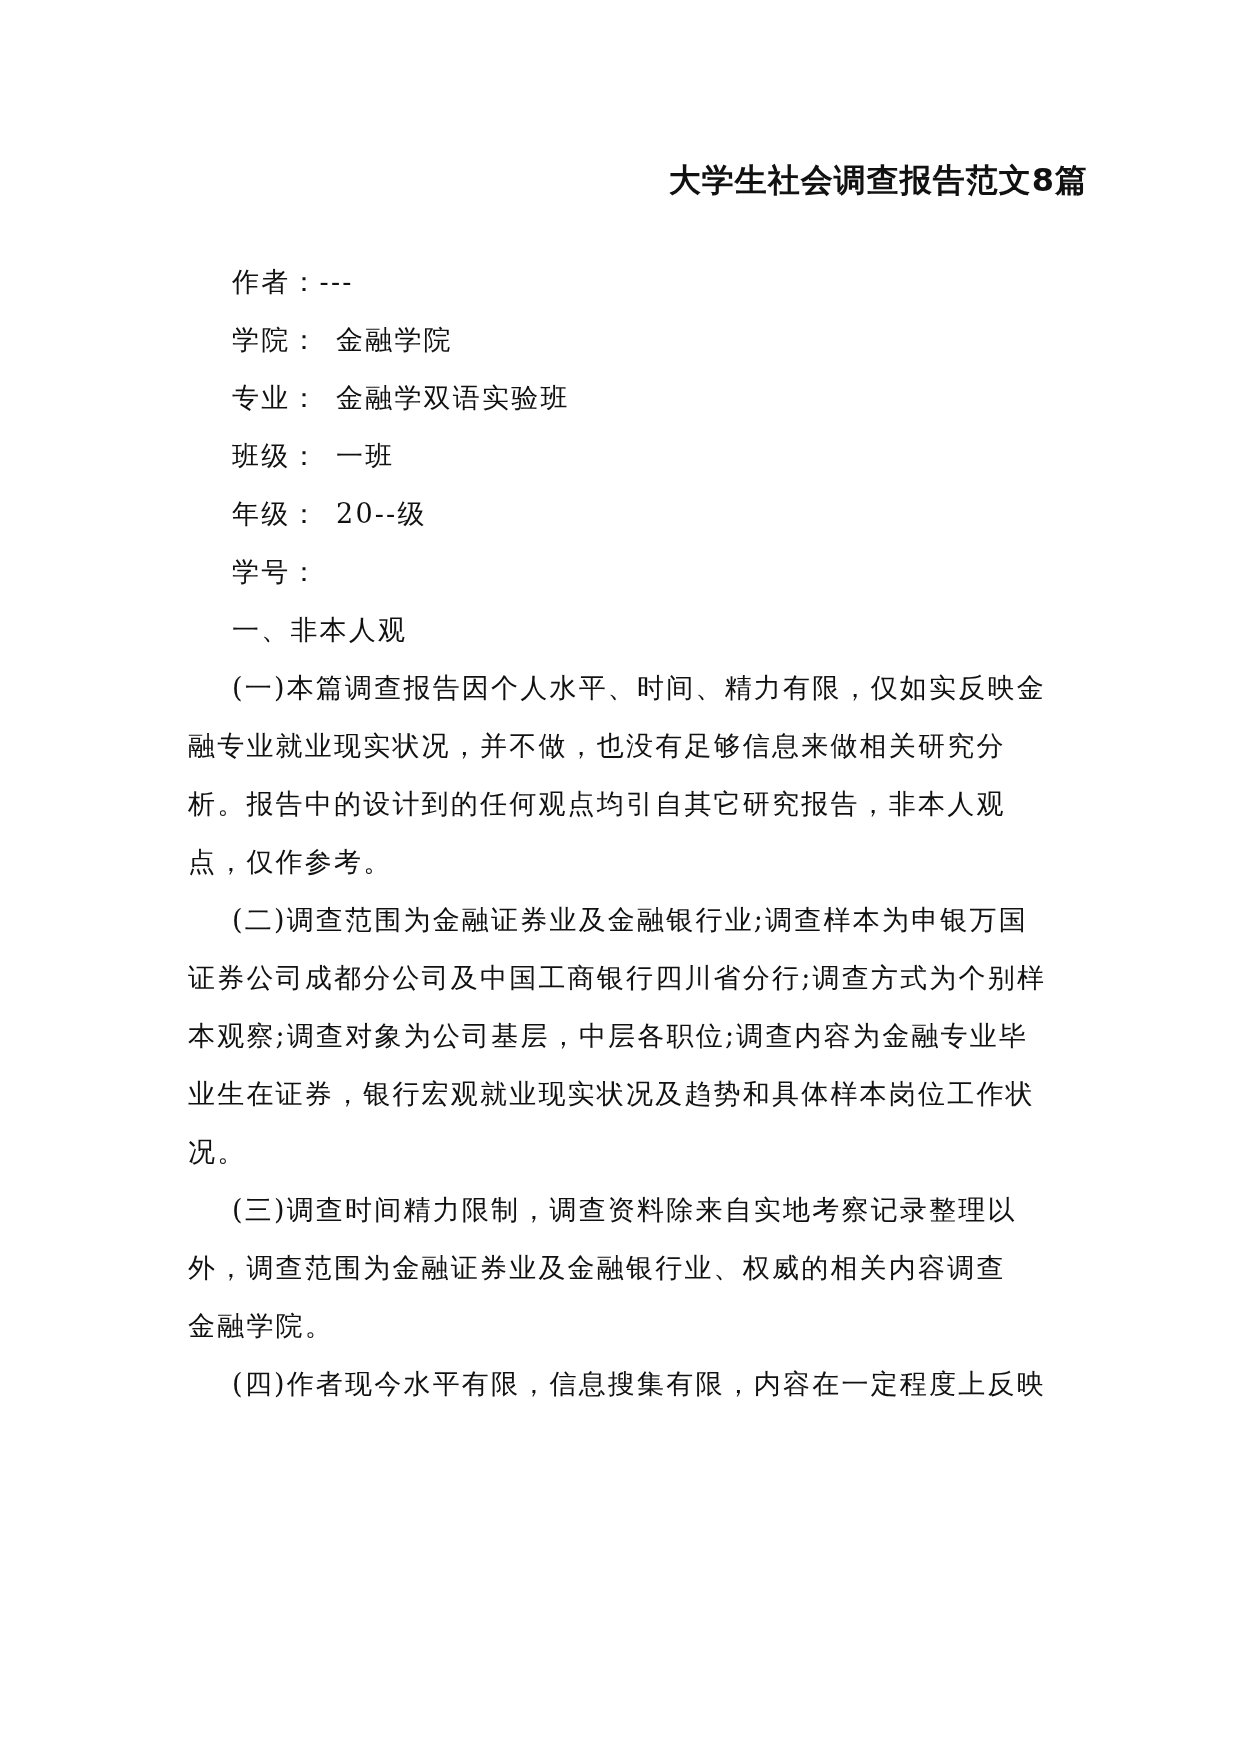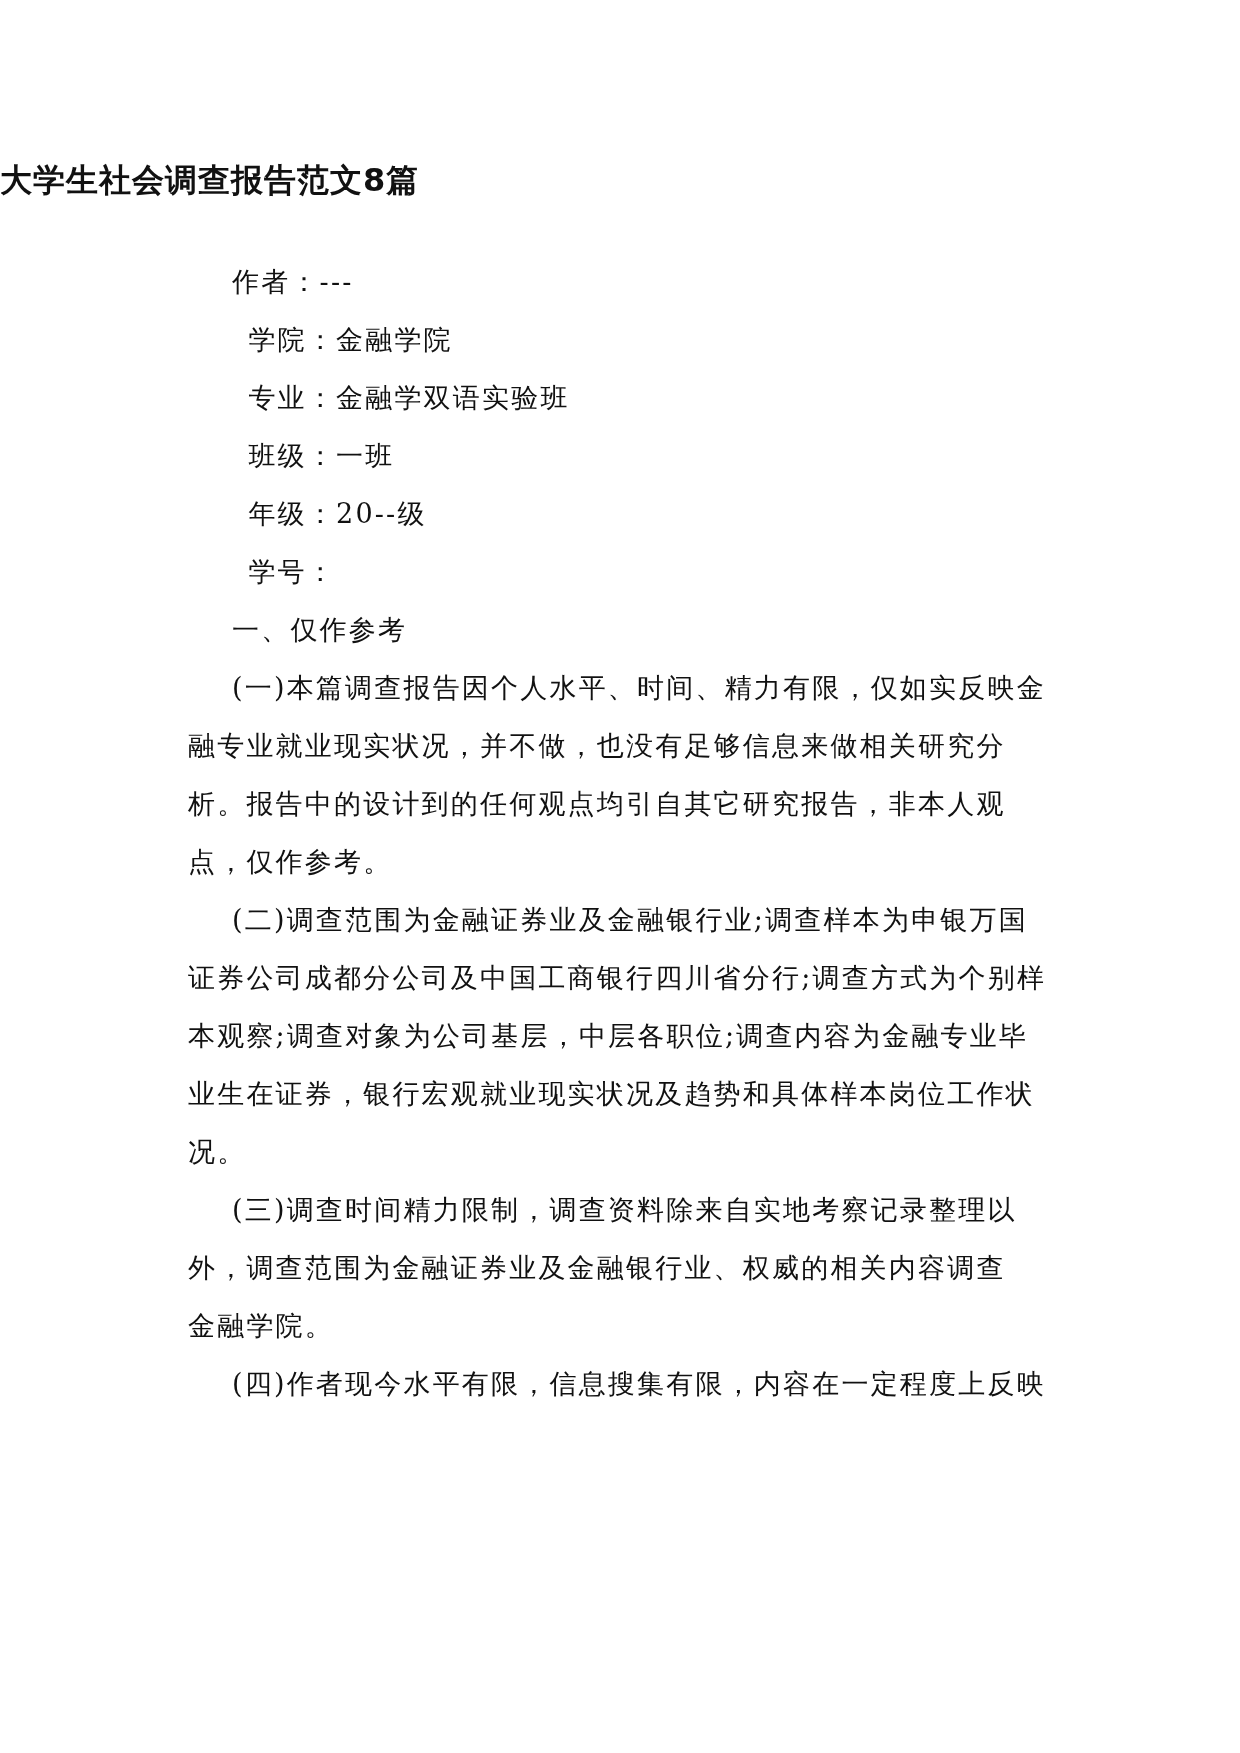--- a/index.html
+++ b/index.html
@@ -17,39 +17,39 @@
     }
     .page {
       position: absolute;
       left: 0; top: 0;
       width: 1240px;
       height: 1753px;
       background: #ffffff;
     }
     .title {
       position: absolute;
-      left: 0;
+      left: 16px;
       width: 1072px;
       top: 158px;
-      text-align: left;
+      text-align: right;
       font-family: "DejaVu Sans", "Liberation Sans", sans-serif;
       font-weight: bold;
       font-size: 32px;
       line-height: 44px;
       letter-spacing: 1px;
     }
     .line {
       position: absolute;
       left: 188px;
       font-size: 27px;
       line-height: 40px;
       white-space: nowrap;
       letter-spacing: 2.2px;
     }
-    .indent { left: 232px; text-align: right; }
+    .indent { left: 232px; }
     .field-label { display: inline-block; width: 104px; }
     .field-value { display: inline-block; }
   </style>
 </head>
 <body>
 
 <div class="page">
 
   <div class="title">大学生社会调查报告范文8篇</div>
 
@@ -71,21 +71,21 @@
   </div>
 
   <div class="line indent" style="top:494px;">
     <span class="field-label">年级：</span><span class="field-value">20--级</span>
   </div>
 
   <div class="line indent" style="top:552px;">
     <span class="field-label">学号：</span><span class="field-value"></span>
   </div>
 
-  <div class="line indent" style="top:610px;">一、仅作参考</div>
+  <div class="line indent" style="top:610px;">一、非本人观</div>
 
   <div>
     <div class="line indent" style="top:668px;">(一)本篇调查报告因个人水平、时间、精力有限，仅如实反映金</div>
     <div class="line" style="top:726px;">融专业就业现实状况，并不做，也没有足够信息来做相关研究分</div>
     <div class="line" style="top:784px;">析。报告中的设计到的任何观点均引自其它研究报告，非本人观</div>
     <div class="line" style="top:842px;">点，仅作参考。</div>
   </div>
 
   <div>
     <div class="line indent" style="top:900px;">(二)调查范围为金融证券业及金融银行业;调查样本为申银万国</div>

